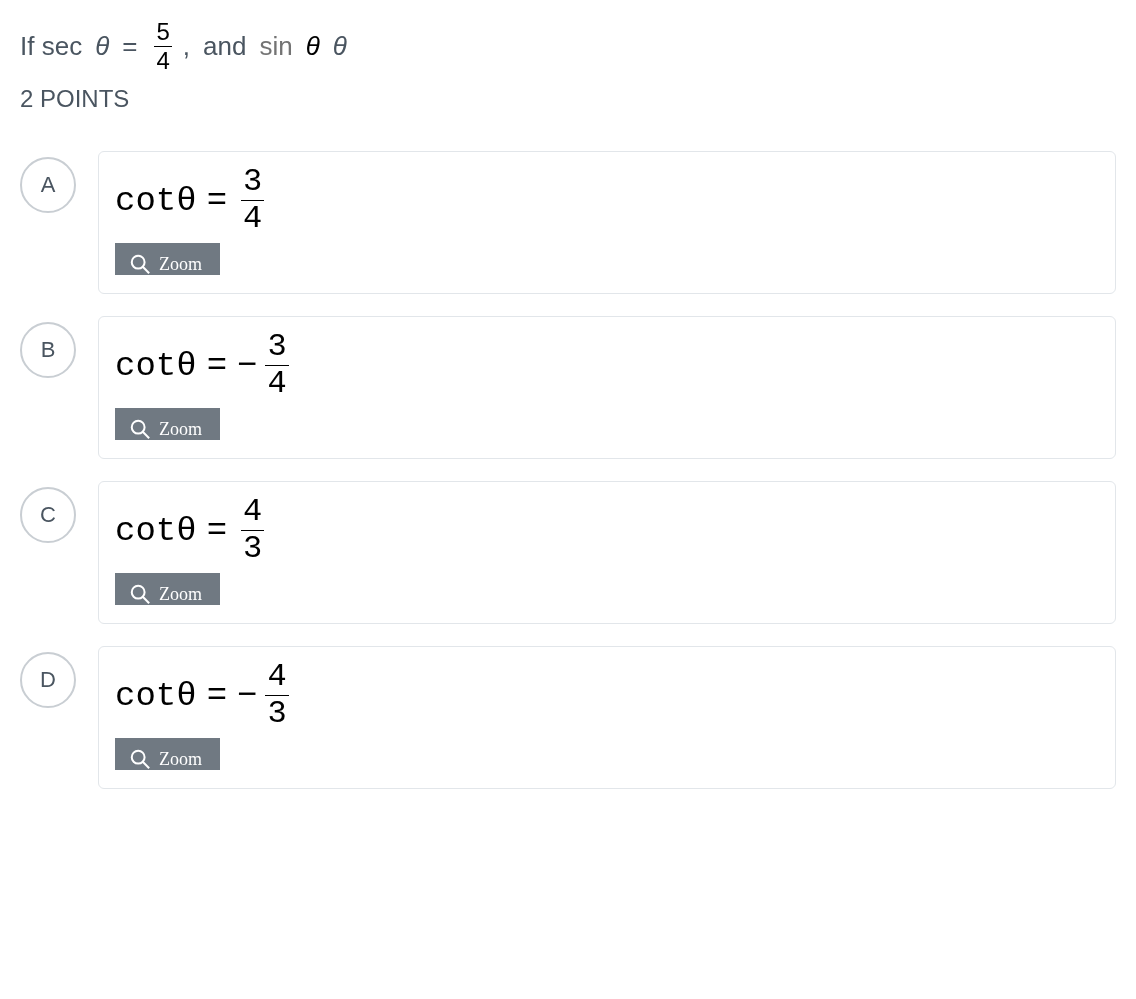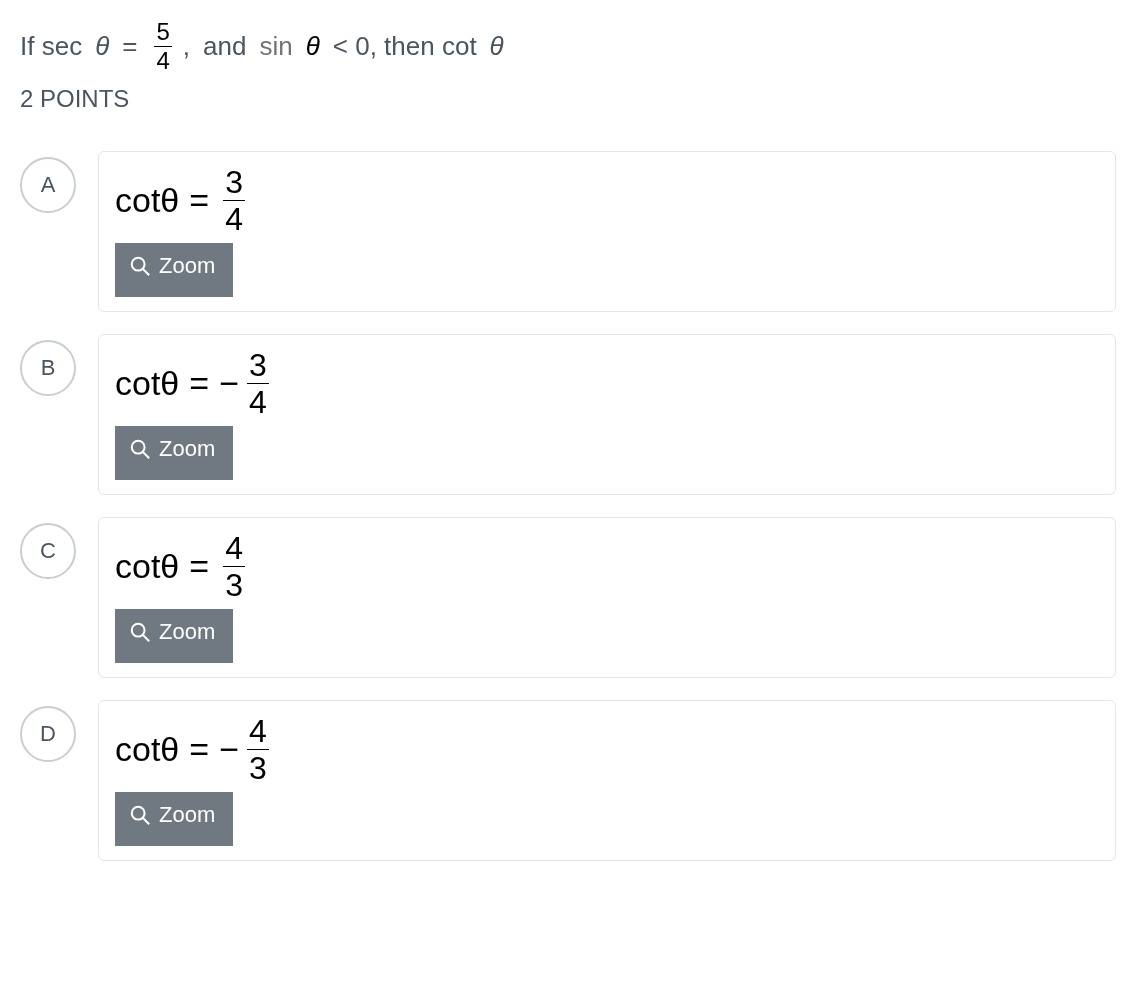--- a/index.html
+++ b/index.html
@@ -57,58 +57,58 @@
     border: 1px solid #e2e6ea;
     border-radius: 6px;
     background: #fff;
     padding: 14px 16px 14px 16px;
   }
   .formula {
     display: flex;
     align-items: center;
     font-size: 34px;
     color: #000;
-    font-family: Liberation Sans, sans-serif;
+    font-family: Liberation Mono, monospace;
     margin-bottom: 8px;
   }
   .formula .lhs { margin-right: 10px; }
   .formula .eq { margin-right: 10px; }
   .formula .neg { margin-right: 4px; }
   .formula .frac { font-size: 32px; }
   .formula .frac .num, .formula .frac .den { font-size: 32px; }
   .zoom-btn {
     display: inline-flex;
     align-items: center;
     gap: 8px;
     background: #707982;
     color: #fff;
-    font-size: 22px;
-    padding: 10px 18px 18px 14px;
+    font-size: 18px;
+    padding: 10px 18px 0 14px;
     cursor: pointer;
     user-select: none;
+    font-family: Liberation Serif, serif;
   }
   .zoom-btn svg { width: 22px; height: 22px; stroke: #fff; fill: none; stroke-width: 2.2; }
   .italic { font-style: italic; }
 </style>
 </head>
 <body>
 
 <div class="question-text">
   <span class="seg">If  sec</span>
     <span class="seg italic">θ</span>
   <span class="seg"> = </span>
   <span class="frac">
     <span class="num">5</span>
     <span class="den">4</span>
   </span>
   <span class="seg">,</span>
   <span class="seg"> and </span>
   <span class="seg" style="color:#737373">sin</span>
   <span class="seg italic" style="color:#000"> θ </span>
-  <span class="seg">&lt; 0, then cot</span>
     <span class="seg italic">θ</span>
 </div>
 
 <div class="points">2 POINTS</div>
 
 <div class="choices">
 
   <div class="choice-row">
     <div class="letter-bubble">A</div>
     <div class="answer-card">

